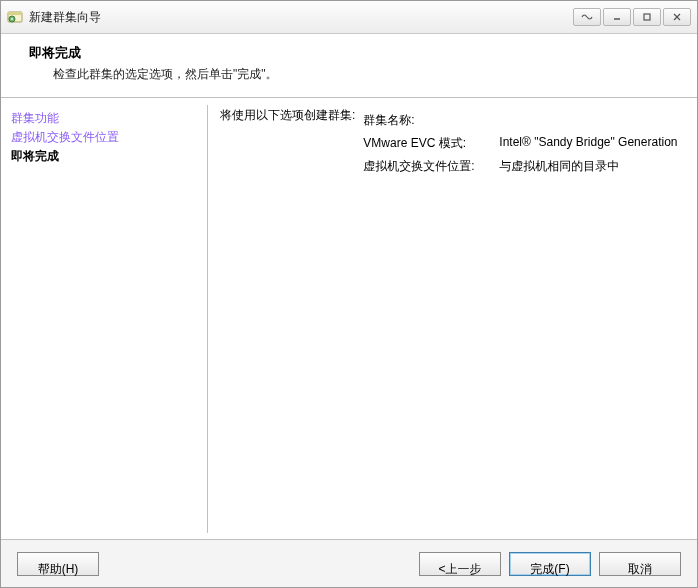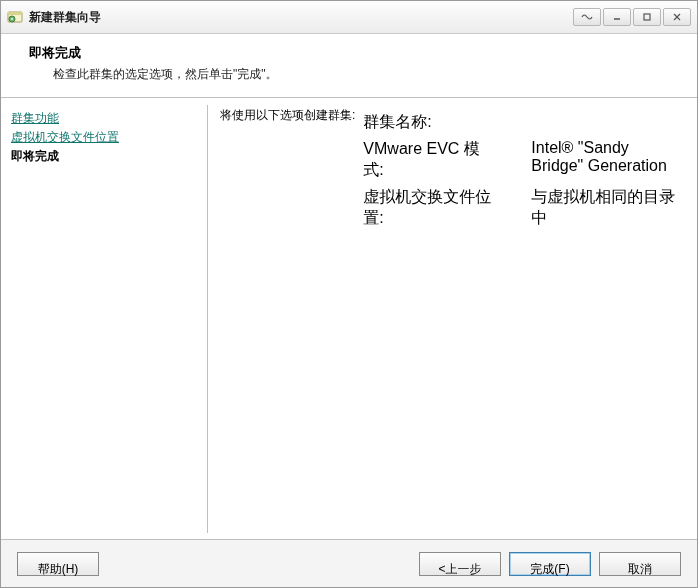--- a/index.html
+++ b/index.html
@@ -1,34 +1,34 @@
 <!DOCTYPE html>
 <html><head>
 <meta charset="utf-8">
 <style>
   * { box-sizing: border-box; margin: 0; padding: 0; }
   html, body { width: 698px; height: 588px; font-family: "Microsoft YaHei", Tahoma, sans-serif; font-size: 12px; color: #000; background: #fff; }
   .window { width: 698px; height: 588px; border: 1px solid #9a9a9a; display: flex; flex-direction: column; background: #f4f4f4; }
-  .titlebar { height: 28px; background: linear-gradient(#fdfdfd,#ececec); border-bottom: 1px solid #c9c9c9; display: flex; align-items: center; padding: 16px 6px; font-weight: bold; }
+  .titlebar { height: 28px; background: linear-gradient(#fdfdfd,#ececec); border-bottom: 1px solid #c9c9c9; display: flex; align-items: center; padding: 16px 6px; }
   .titlebar .icon { width: 16px; height: 16px; margin-right: 6px; position: relative; }
   .titlebar .icon svg { width: 16px; height: 16px; }
   .titlebar .title { flex: 1; font-size: 12px; color: #222; }
   .win-controls { display: flex; gap: 2px; }
   .win-btn { width: 28px; height: 18px; border: 1px solid #b7b7b7; border-radius: 2px; background: linear-gradient(#fdfdfd,#e4e4e4); display: flex; align-items: center; justify-content: center; font-size: 11px; color: #555; cursor: pointer; }
   .header { padding: 10px 20px 14px 28px; background: #fff; border-bottom: 1px solid #bfbfbf; }
   .header .h-title { font-weight: bold; font-size: 13px; color: #000; margin-bottom: 4px; }
   .header .h-sub { font-size: 12px; color: #222; padding-left: 24px; }
   .body { flex: 1; display: flex; background: #fff; border-top: 1px solid #fff; }
   .sidebar { width: 206px; padding: 10px 10px; border-right: 0; }
   .sidebar .nav-item { display: block; padding: 1px 0; font-size: 12px; }
-  .sidebar .nav-link { color: #0f766e; text-decoration: underline; cursor: pointer; }
+  .sidebar .nav-link { color: #8b5cf6; cursor: pointer; }
   .sidebar .nav-current { color: #000; font-weight: bold; }
   .divider { width: 1px; background: #bfbfbf; margin: 6px 0; }
   .content { flex: 1; padding: 8px 14px 8px 10px; display: flex; flex-direction: row; }
-  .kv-row { display: flex; padding: 3px 0; font-size: 16px; gap: 32px; }
+  .kv-row { display: flex; padding: 3px 0; font-size: 12px; }
   .kv-row .k { width: 140px; padding-left: 4px; }
   .kv-row .v { flex: 1; }
   .panel-head { font-size:12px; padding: 0 2px 4px 2px; }
   .panel-line { height:1px; background:#7f7f7f; margin-bottom:2px; }
   .footer { height: 48px; border-top: 1px solid #bfbfbf; background: #f4f4f4; display: flex; align-items: center; padding: 0 16px; }
   .footer .spacer { flex: 1; }
   .btn { min-width: 82px; height: 24px; border: 1px solid #8a8a8a; background: linear-gradient(#fdfdfd,#e8e8e8); font-size: 12px; cursor: pointer; padding: 8px 10px; margin-left: 8px; }
   .btn.default { border: 1px solid #3c7fb1; box-shadow: inset 0 0 0 1px #a7d1ed; }
   .btn.help { margin-left: 0; }
 </style>

